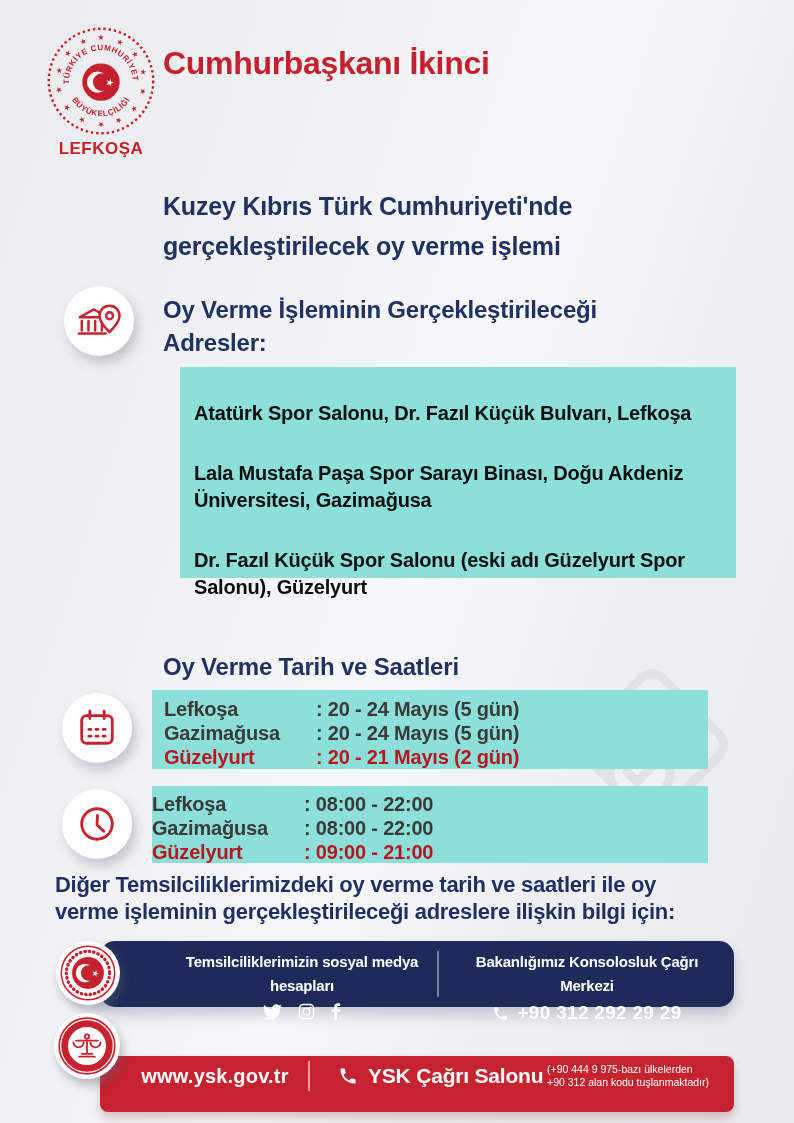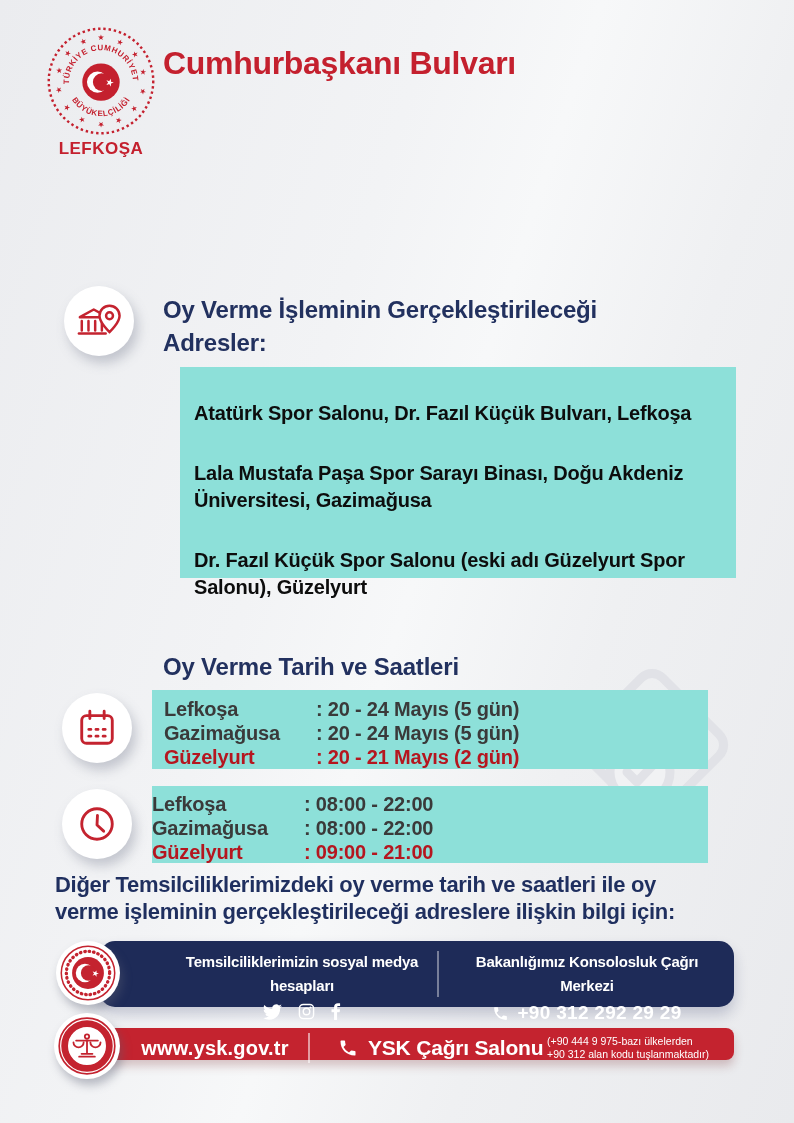--- a/index.html
+++ b/index.html
@@ -51,21 +51,21 @@
   .badge-embassy { left:56px; top:941px; width:64px; height:64px; }
   .badge-ysk { left:54px; top:1013px; width:66px; height:66px; }
   .navy-left { position:absolute; left:62px; top:9px; width:280px; text-align:center; }
   .navy-right { position:absolute; left:350px; top:9px; width:274px; text-align:center; }
   .navy-label { color:#fff; font-size:15px; font-weight:bold; letter-spacing:-.2px; line-height:24px; }
   .social-row { margin-top:5px; display:flex; justify-content:center; align-items:center; gap:16px; }
   .navy-divider { position:absolute; left:337px; top:10px; width:2px; height:46px; background:rgba(255,255,255,.4); }
   .phone-row { margin-top:4px; display:flex; justify-content:center; align-items:center; gap:8px;
     color:#fff; font-size:19px; font-weight:bold; letter-spacing:.3px; }
   
-  .bar-red { position:absolute; left:100px; top:1028px; width:634px; height:32px;
+  .bar-red { position:absolute; left:100px; top:1056px; width:634px; height:56px;
     background:#c4232f; border-radius:8px; z-index:1; box-shadow:0 6px 10px rgba(120,40,45,.25); }
   .red-website { position:absolute; left:25px; top:0; width:180px; height:40px;
     display:flex; align-items:center; justify-content:center;
     color:#fff; font-size:20px; font-weight:bold; letter-spacing:.2px; }
   .red-divider { position:absolute; left:208px; top:5px; width:2px; height:30px; background:rgba(255,255,255,.55); }
   .red-call { position:absolute; left:238px; top:0; height:40px; display:flex; align-items:center; gap:10px; }
   .red-call-label { color:#fff; font-size:21px; font-weight:bold; letter-spacing:-.2px; }
   .red-note { position:absolute; left:447px; top:7px; width:185px;
     color:#fff; font-size:10.5px; line-height:13px; font-weight:normal; }
   svg { display:block; }
@@ -110,23 +110,27 @@
       <textPath href="#arcBot" startOffset="50%" text-anchor="middle">BÜYÜKELÇİLİĞİ</textPath>
     </text>
     <circle cx="50" cy="51" r="17" fill="#c4202e"></circle>
     <circle cx="46.8" cy="51" r="9.6" fill="#ffffff"></circle>
     <circle cx="50.6" cy="51" r="8" fill="#c4202e"></circle>
     <text x="58" y="54.4" font-size="9" fill="#ffffff" text-anchor="middle" transform="rotate(18 58 51)">★</text>
   </svg>
   <div class="logo-city">LEFKOŞA</div>
 
   <div class="main-title">
-    <div>Cumhurbaşkanı Bulvarı</div>
-  </div>
-
+    <div>Cumhurbaşkanı İkinci</div>
+  </div>
+
+  <div class="intro">
+    <div>Kuzey Kıbrıs Türk Cumhuriyeti'nde</div>
+    <div>gerçekleştirilecek oy verme işlemi</div>
+  </div>
 
   <div class="icon-circle ic-building">
     <svg width="46" height="44" viewBox="0 0 48 46">
       <g fill="none" stroke="#c4232f" stroke-width="2.6" stroke-linecap="round" stroke-linejoin="round">
         <path d="M4 19 L18.5 11 L33 19 Z"></path>
         <path d="M6 23 V33 M13 23 V33 M20 23 V33 M27 23 V33"></path>
         <path d="M3 36 H31"></path>
       </g>
       <path d="M35 7 a10.5 10.5 0 0 1 10.5 10.5 c0 7.5 -10.5 17 -10.5 17 c0 0 -10.5 -9.5 -10.5 -17 A10.5 10.5 0 0 1 35 7 z" fill="#ffffff" stroke="#c4232f" stroke-width="2.6"></path>
       <circle cx="35" cy="17.5" r="3.6" fill="#ffffff" stroke="#c4232f" stroke-width="2.6"></circle>

